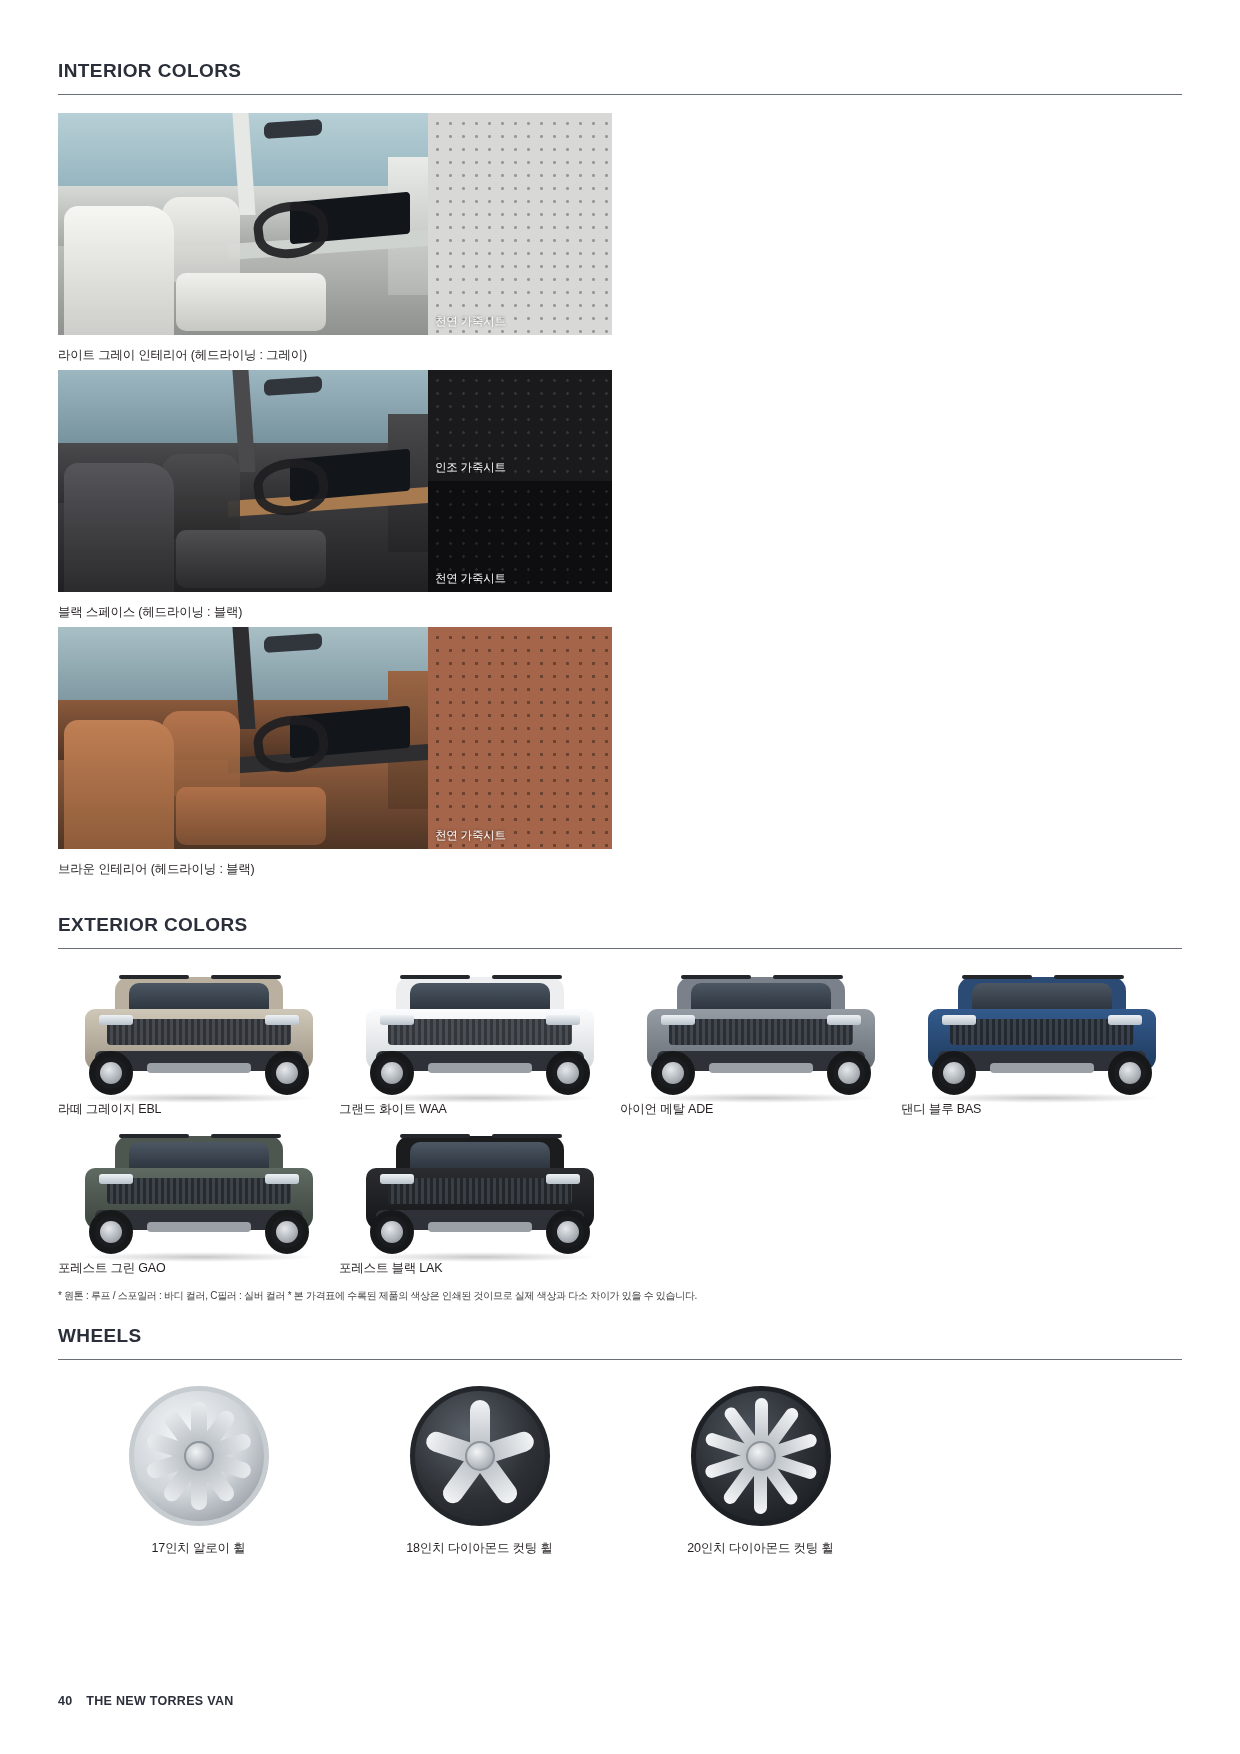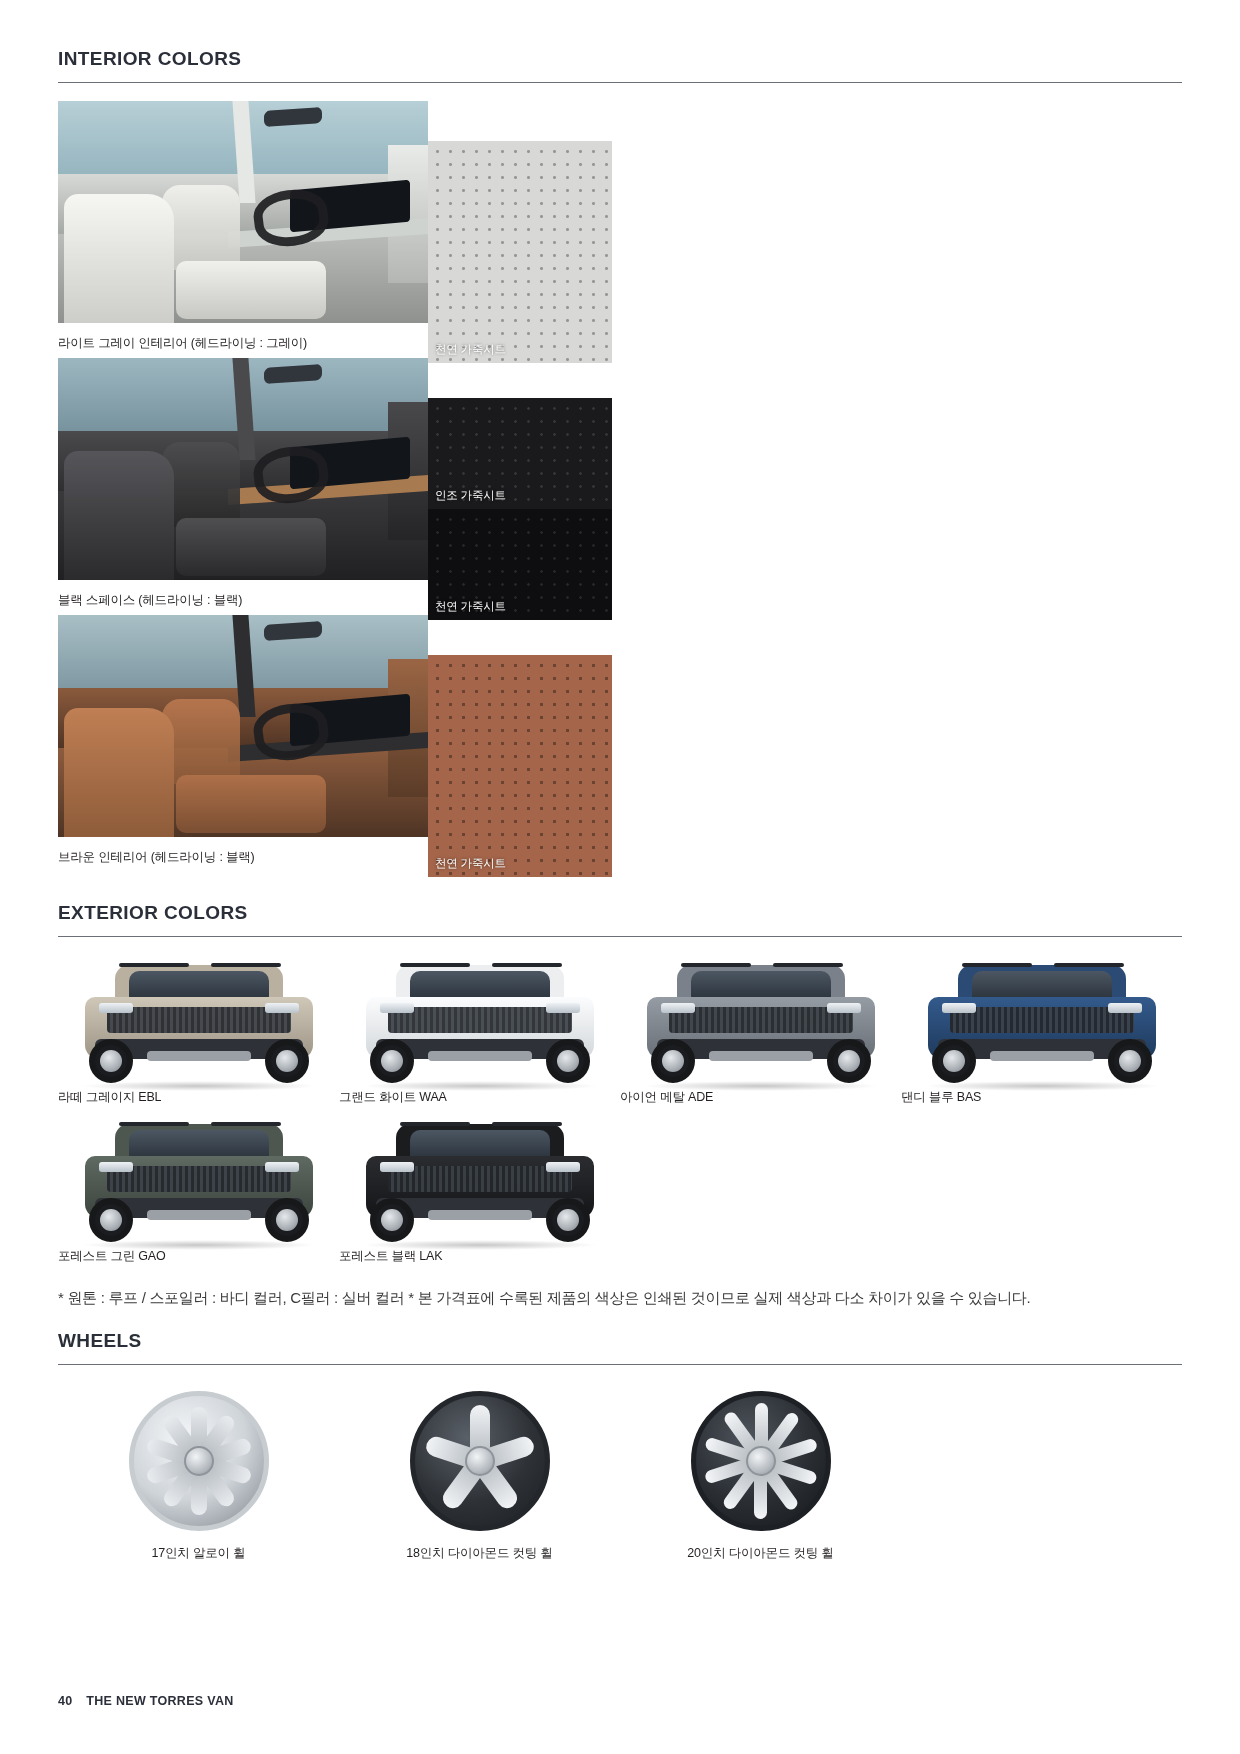--- a/index.html
+++ b/index.html
@@ -10,21 +10,21 @@
     background: #ffffff;
     font-family: "Liberation Sans", sans-serif;
     color: #231f20;
     position: relative;
   }
   .page {
     position: absolute;
     left: 0; top: 0;
     width: 1240px;
     height: 1754px;
-    padding: 48px 58px;
+    padding: 60px 58px;
   }
 
   
   .section-title {
     font-size: 19px;
     font-weight: bold;
     letter-spacing: 0.4px;
     color: #2b2f3a;
     margin: 0 0 12px 0;
   }
@@ -53,21 +53,20 @@
     width: 370px;
     height: 222px;
     position: relative;
     overflow: hidden;
   }
   .swatch-col {
     width: 184px;
     height: 222px;
     display: flex;
     flex-direction: column;
-    margin-top: 40px;
   }
   .swatch {
     position: relative;
     flex: 1 1 auto;
     overflow: hidden;
   }
   .swatch .swatch-label {
     position: absolute;
     left: 7px;
     bottom: 6px;
@@ -177,24 +176,24 @@
     width: 281px;
     text-align: left;
     margin-bottom: 8px;
   }
   .car-caption {
     font-size: 12.5px;
     letter-spacing: -0.2px;
     margin-top: -6px;
   }
   .footnote {
-    font-size: 15px;
+    font-size: 10px;
     color: #3a3a3a;
     letter-spacing: -0.3px;
-    margin-top: 16px;
+    margin-top: 4px;
     margin-bottom: 22px;
   }
 
   
   .suv { position: relative; width: 256px; height: 140px; margin: 0 auto; }
   .suv .body {
     position: absolute; left: 14px; top: 42px; width: 228px; height: 62px;
     border-radius: 10px 10px 14px 14px;
   }
   .suv .cabin-top {

